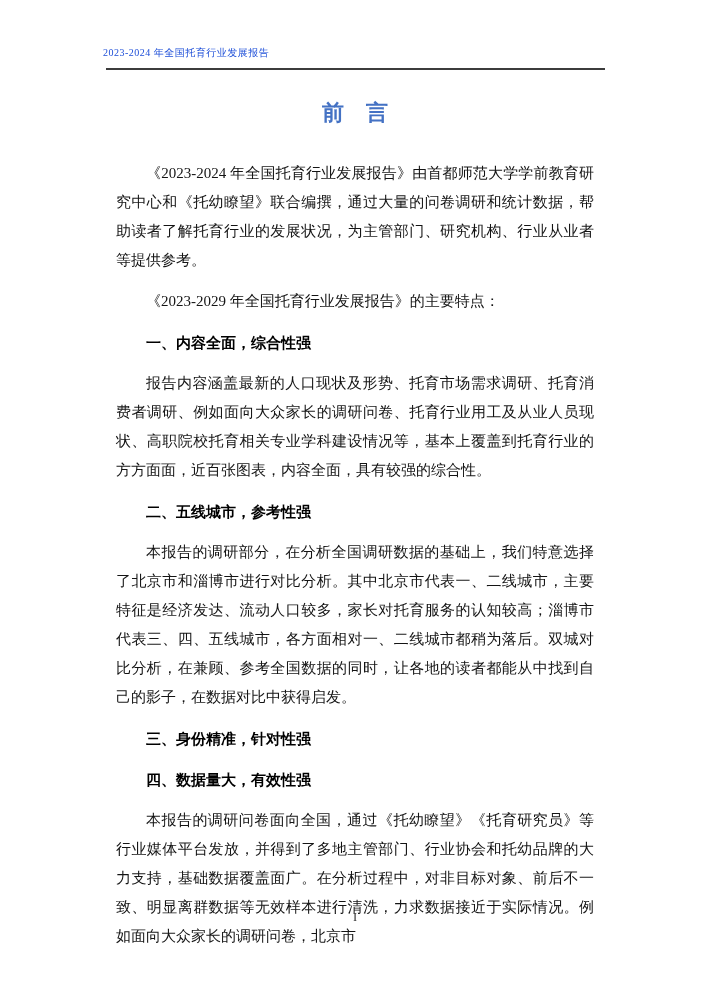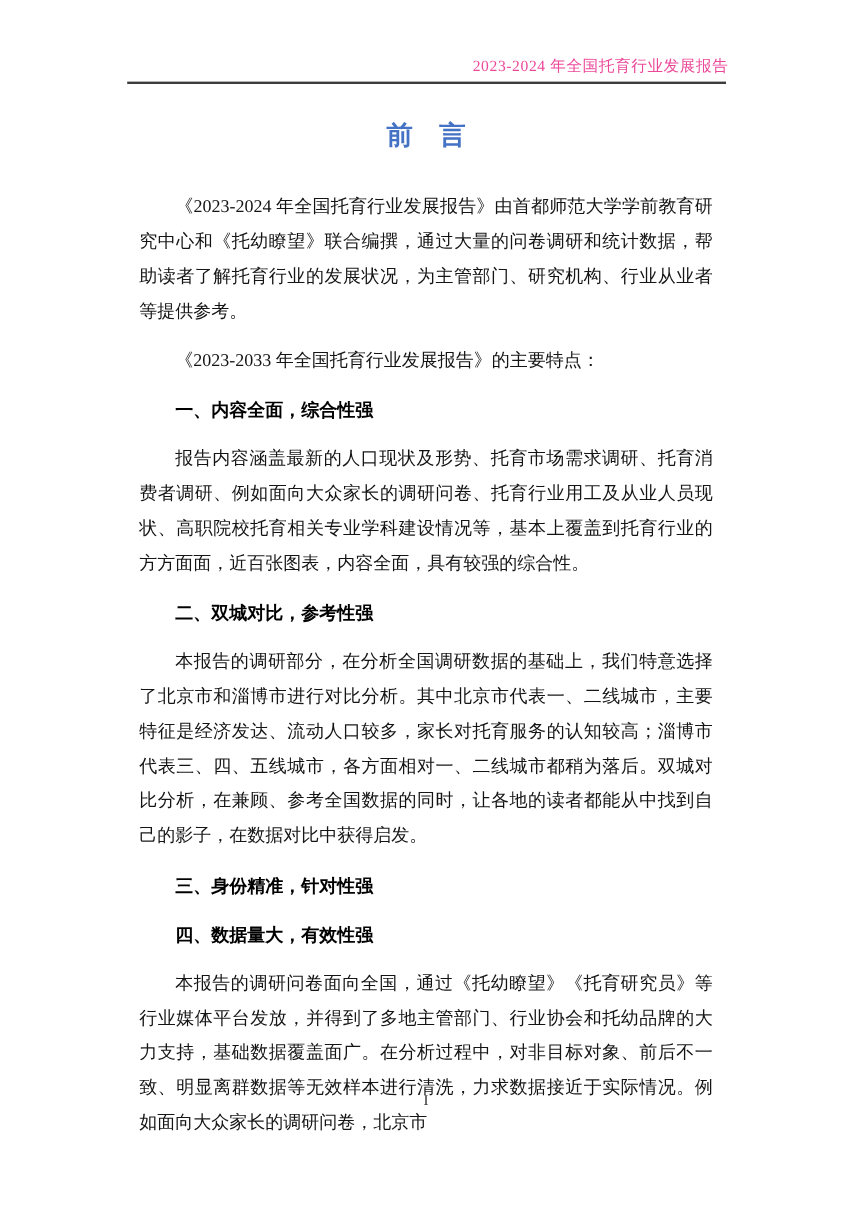--- a/index.html
+++ b/index.html
@@ -17,24 +17,24 @@
   .page {
     position: absolute;
     inset: 0;
     background: #ffffff;
   }
   .running-header {
     position: absolute;
     top: 46px;
     left: 103px;
     width: 504px;
-    text-align: right;
-    font-size: 13px;
+    text-align: left;
+    font-size: 10px;
     letter-spacing: 0.5px;
-    color: #ec4899;
+    color: #1d4ed8;
     font-family: "Liberation Serif", serif;
   }
   .header-rule {
     position: absolute;
     top: 68px;
     left: 106px;
     width: 499px;
     border-top: 2.5px solid #3c3c3c;
     height: 0;
   }
@@ -87,24 +87,24 @@
 <div class="page">
 
   <div class="running-header">2023-2024 年全国托育行业发展报告</div>
 
   <div class="header-rule"></div>
 
   <div class="doc-title">前　言</div>
 
   <div class="content">
     <p>《2023-2024 年全国托育行业发展报告》由首都师范大学学前教育研究中心和《托幼瞭望》联合编撰，通过大量的问卷调研和统计数据，帮助读者了解托育行业的发展状况，为主管部门、研究机构、行业从业者等提供参考。</p>
-    <p>《2023-2033 年全国托育行业发展报告》的主要特点：</p>
+    <p>《2023-2029 年全国托育行业发展报告》的主要特点：</p>
     <p class="heading">一、内容全面，综合性强</p>
     <p>报告内容涵盖最新的人口现状及形势、托育市场需求调研、托育消费者调研、例如面向大众家长的调研问卷、托育行业用工及从业人员现状、高职院校托育相关专业学科建设情况等，基本上覆盖到托育行业的方方面面，近百张图表，内容全面，具有较强的综合性。</p>
-    <p class="heading">二、双城对比，参考性强</p>
+    <p class="heading">二、五线城市，参考性强</p>
     <p>本报告的调研部分，在分析全国调研数据的基础上，我们特意选择了北京市和淄博市进行对比分析。其中北京市代表一、二线城市，主要特征是经济发达、流动人口较多，家长对托育服务的认知较高；淄博市代表三、四、五线城市，各方面相对一、二线城市都稍为落后。双城对比分析，在兼顾、参考全国数据的同时，让各地的读者都能从中找到自己的影子，在数据对比中获得启发。</p>
     <p class="heading">三、身份精准，针对性强</p>
     <p class="heading">四、数据量大，有效性强</p>
     <p>本报告的调研问卷面向全国，通过《托幼瞭望》《托育研究员》等行业媒体平台发放，并得到了多地主管部门、行业协会和托幼品牌的大力支持，基础数据覆盖面广。在分析过程中，对非目标对象、前后不一致、明显离群数据等无效样本进行清洗，力求数据接近于实际情况。例如面向大众家长的调研问卷，北京市</p>
   </div>
 
   <div class="page-number">I</div>
 
 </div>
 

